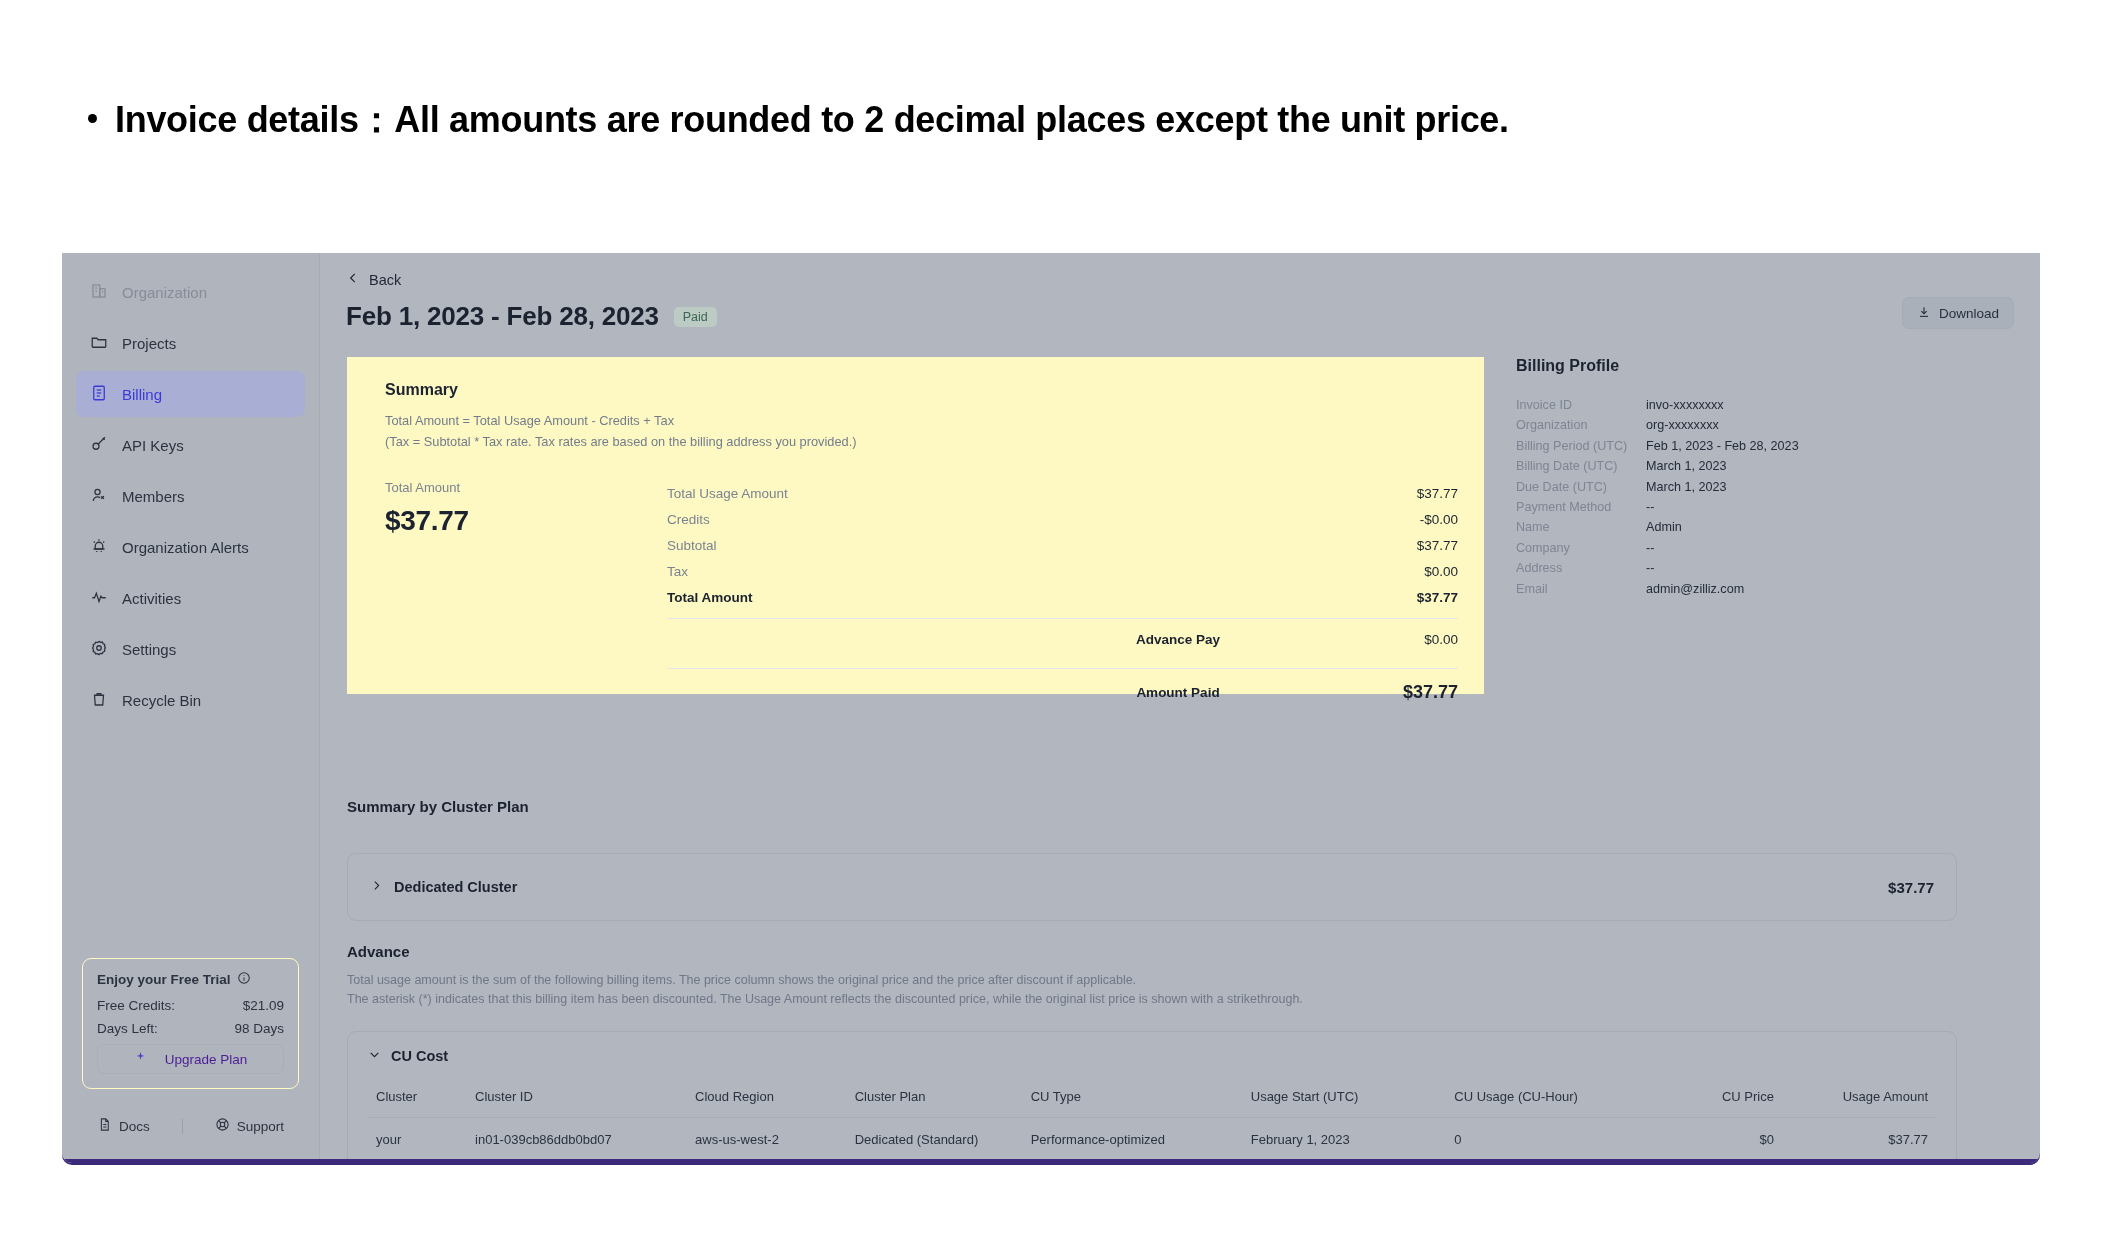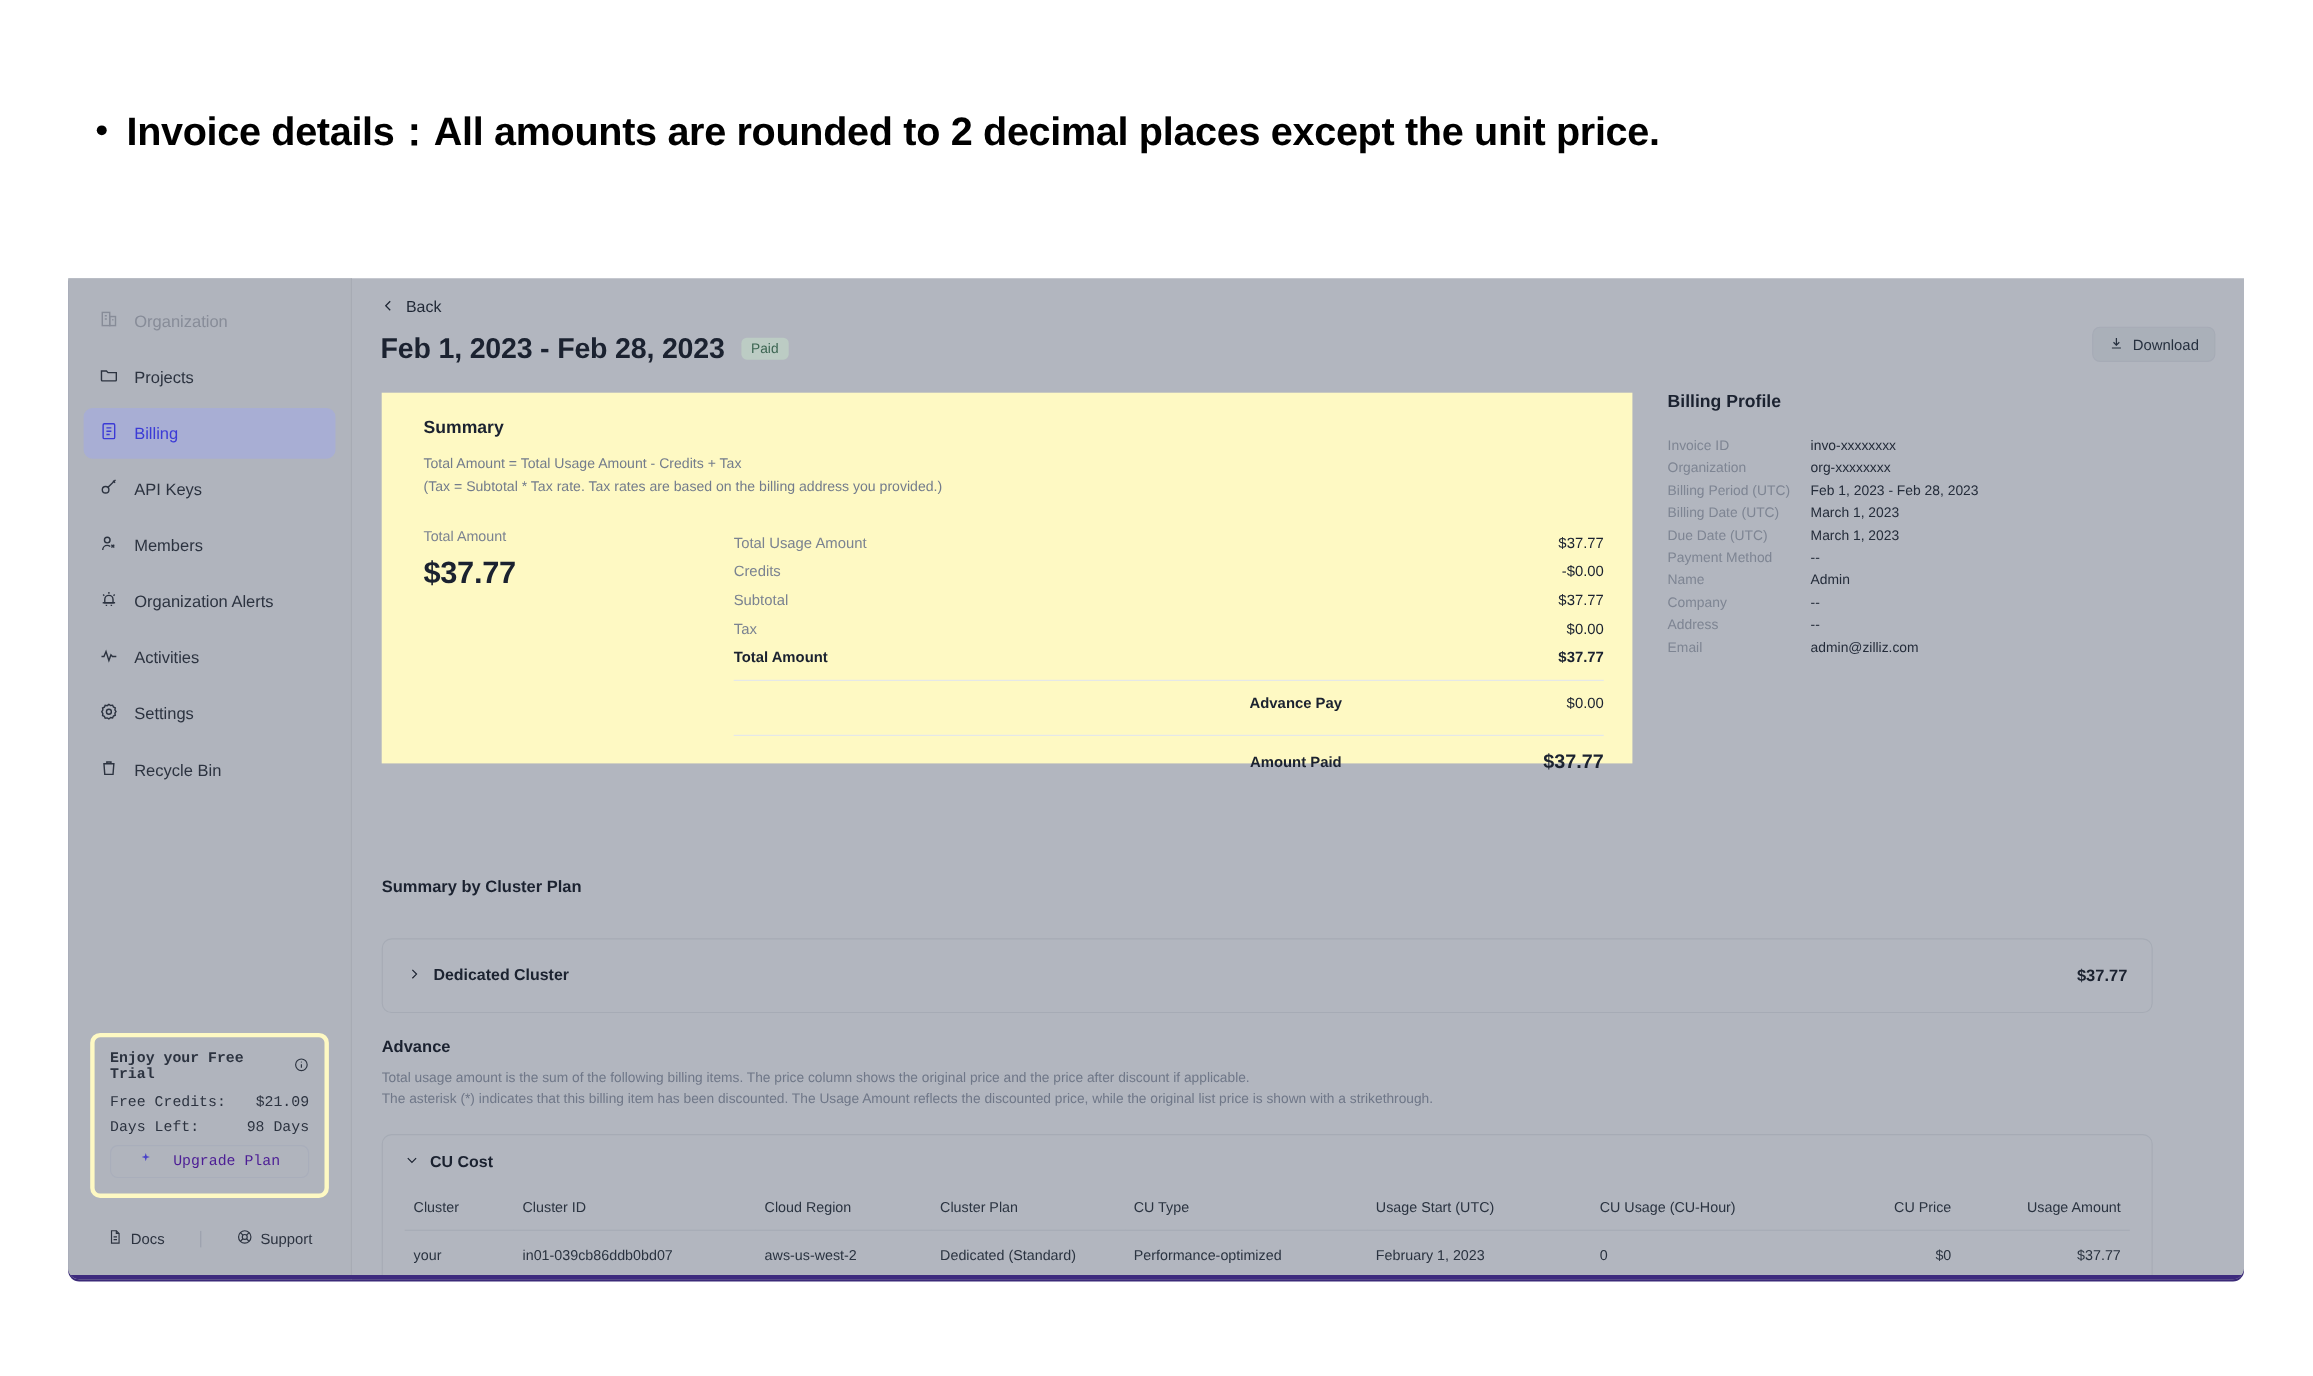--- a/index.html
+++ b/index.html
@@ -59,24 +59,23 @@
   .nav-item.dim { color: #878c98; }
   .nav-item.dim svg { stroke: #878c98; }
   .nav-item.active { background: #a8aed4; color: #3b3ad6; }
   .nav-item.active svg { stroke: #3b3ad6; }
   .nav-item svg { flex: 0 0 18px; width: 18px; height: 18px; stroke: #2c3340; stroke-width: 1.7; fill: none; }
 
   .sb-spacer { flex: 1 1 auto; }
 
   .trial-card {
     margin: 0 20px 0 20px;
-    border: 4px solid #fef9c3;
+    border: 1px solid #fef9c3;
     border-radius: 9px;
     padding: 12px 14px 14px 14px;
-    font-family: Liberation Mono, monospace;
   }
   .trial-title {
     font-size: 13.5px; font-weight: 600; color: #2c3340;
     display: flex; align-items: center; gap: 6px; margin-bottom: 10px;
   }
   .trial-row {
     display: flex; justify-content: space-between;
     font-size: 13.5px; color: #2c3340; margin-bottom: 8px;
   }
   .upgrade-btn {

